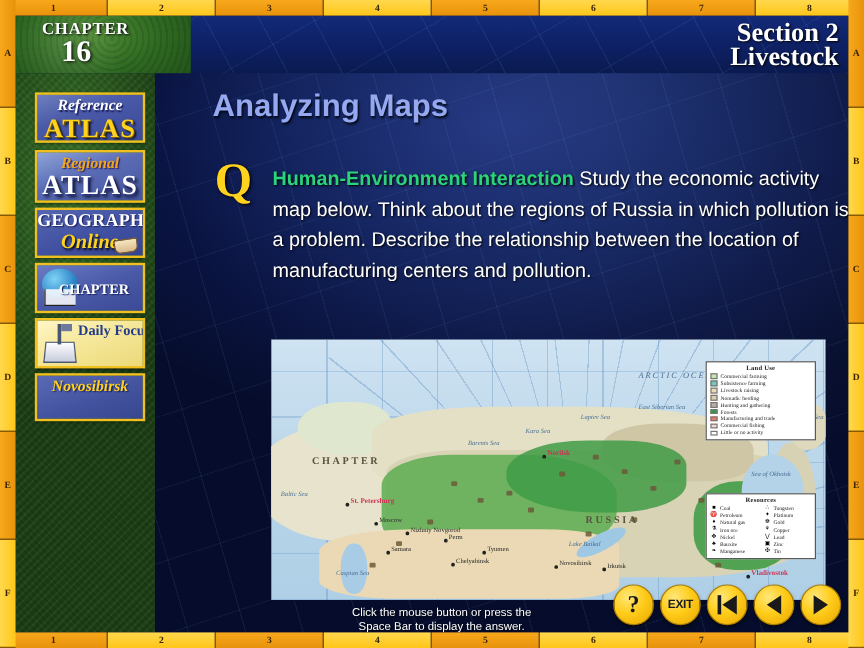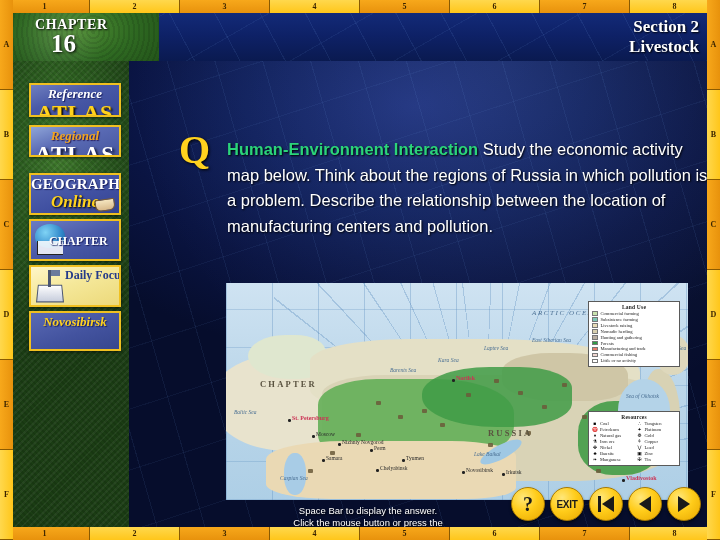--- a/index.html
+++ b/index.html
@@ -82,21 +82,21 @@
     font-family: "Liberation Serif", serif;
     font-size: 19px; font-weight: bold; font-style: italic;
     color: #ffd34d; letter-spacing: .3px;
     text-shadow: 1px 1px 1px #000, 0 0 4px rgba(0,0,0,.8);
     z-index: 3;
   }
   .hdr-section {
     position: absolute; right: 8px; top: 4px;
     text-align: right; z-index: 3;
     font-family: "Liberation Serif", serif;
-    color: #fff; font-size: 17px; font-weight: bold;
+    color: #fff; font-size: 22px; font-weight: bold;
     line-height: 20px;
     text-shadow: 1px 1px 2px #000;
   }
 
   
   #chapter-badge {
     position: absolute; left: 0; top: 0; width: 146px; height: 48px;
     background:
       radial-gradient(ellipse 120px 70px at 45% 30%, #4e8c33 0%, #2f6a22 45%, #1d4a16 100%);
     overflow: hidden; z-index: 2;
@@ -140,29 +140,29 @@
     overflow: hidden; cursor: pointer;
     box-shadow: 0 1px 3px rgba(0,0,0,.6);
     z-index: 3;
   }
   .side-btn .l1, .side-btn .l2 {
     position: absolute; width: 100%; text-align: center;
     white-space: nowrap;
   }
 
   
-  #btn-ref { top: 22px; height: 34px;
+  #btn-ref { top: 16px; height: 42px;
     background: linear-gradient(160deg,#6f7fbf 0%,#4a5aa8 40%,#3a4a9a 100%); }
   #btn-ref .l1 { top: 1px; font-family:"Liberation Serif",serif; font-size: 13px; font-weight: bold;
     font-style: italic; color: #fff; text-shadow: 1px 1px 1px #1a2060; }
   #btn-ref .l2 { top: 15px; font-family:"Liberation Serif",serif; font-size: 22px; font-weight: bold;
     color: #ffd21e; letter-spacing: 1px; text-shadow: 1px 1px 0 #7a5c00, 2px 2px 2px #000; }
 
   
-  #btn-reg { top: 64px; height: 32px;
+  #btn-reg { top: 64px; height: 44px;
     background: linear-gradient(160deg,#8fa5d8 0%,#5a6bb5 45%,#46569f 100%); }
   #btn-reg .l1 { top: 1px; font-family:"Liberation Serif",serif; font-size: 13px; font-weight: bold;
     font-style: italic; color: #f2a51e; text-shadow: 1px 1px 1px #2a2060; }
   #btn-reg .l2 { top: 15px; font-family:"Liberation Serif",serif; font-size: 23px; font-weight: bold;
     color: #ffffff; letter-spacing: 1px; text-shadow: 1px 1px 0 #2a3580, 2px 2px 3px #000; }
 
   
   #btn-geo { top: 112px; height: 42px;
     background: linear-gradient(160deg,#5566b2 0%,#3f4fa0 60%,#34438f 100%); }
   #btn-geo .l1 { top: 1px; font-family:"Liberation Serif",serif; font-size: 15px; font-weight: bold;
@@ -514,20 +514,21 @@
       </div>
 
       <div class="side-btn" id="btn-tutor">
         <div class="l1">Novosibirsk</div>
       </div>
 
     </div>
 
     <div id="main">
 
+      <div id="page-title">Analyzing Maps</div>
 
       <div id="q-icon">Q</div>
 
       <div id="q-text"><span id="q-lead">Human-Environment Interaction</span><span> Study the economic activity map below. Think about the regions of Russia in which pollution is a problem. Describe the relationship between the location of manufacturing centers and pollution.</span></div>
 
       <div id="map">
         <div class="ocean-bg"></div>
         <div class="grat"></div>
         <div class="grat-fan"></div>
 
@@ -705,22 +706,22 @@
                   <span class="res-sym">✠</span>
                   <span class="legend-label">Tin</span>
                 </div>
             </div>
           </div>
         </div>
 
       </div>
 
       <div id="prompt">
+        <div>Click the mouse button or press the</div>
         <div>Space Bar to display the answer.</div>
-        <div>Click the mouse button or press the</div>
       </div>
 
     </div>
 
     <div id="navbar">
       <div class="nav-btn">
         <span class="nav-glyph">?</span>
       </div>
       <div class="nav-btn">
         <span class="nav-exit">EXIT</span>

